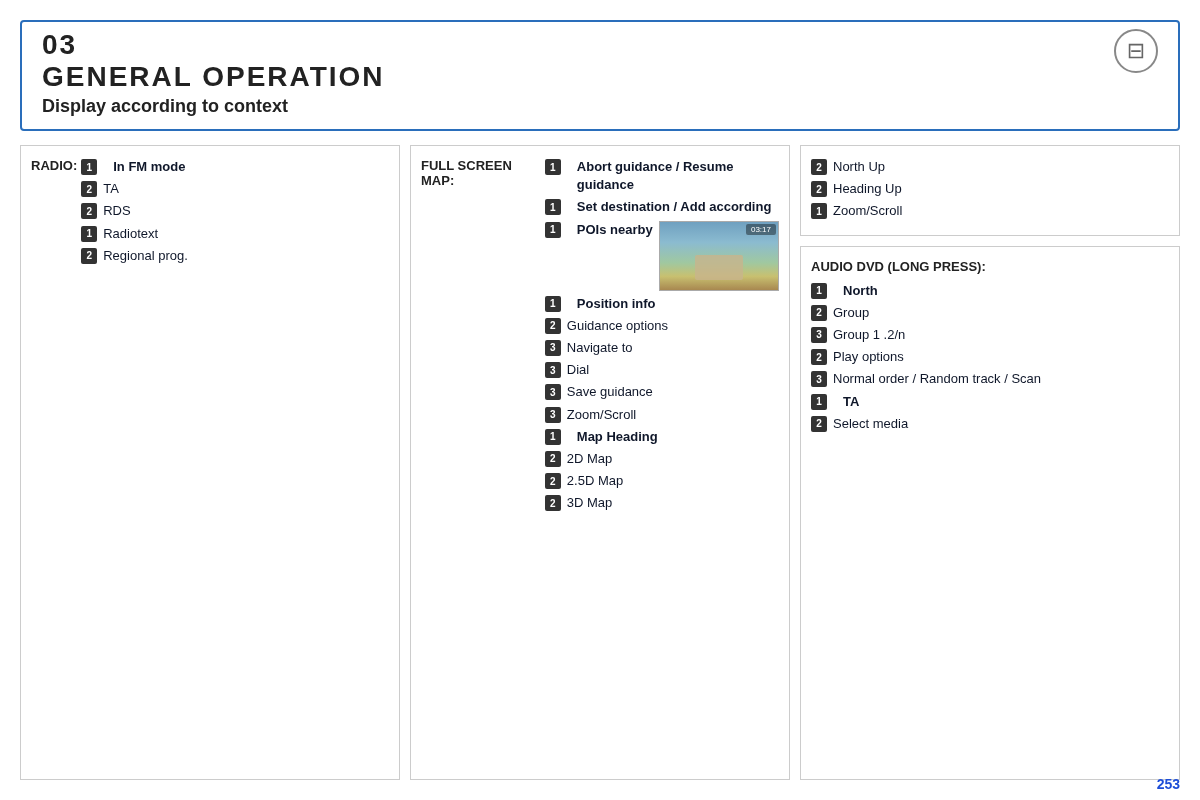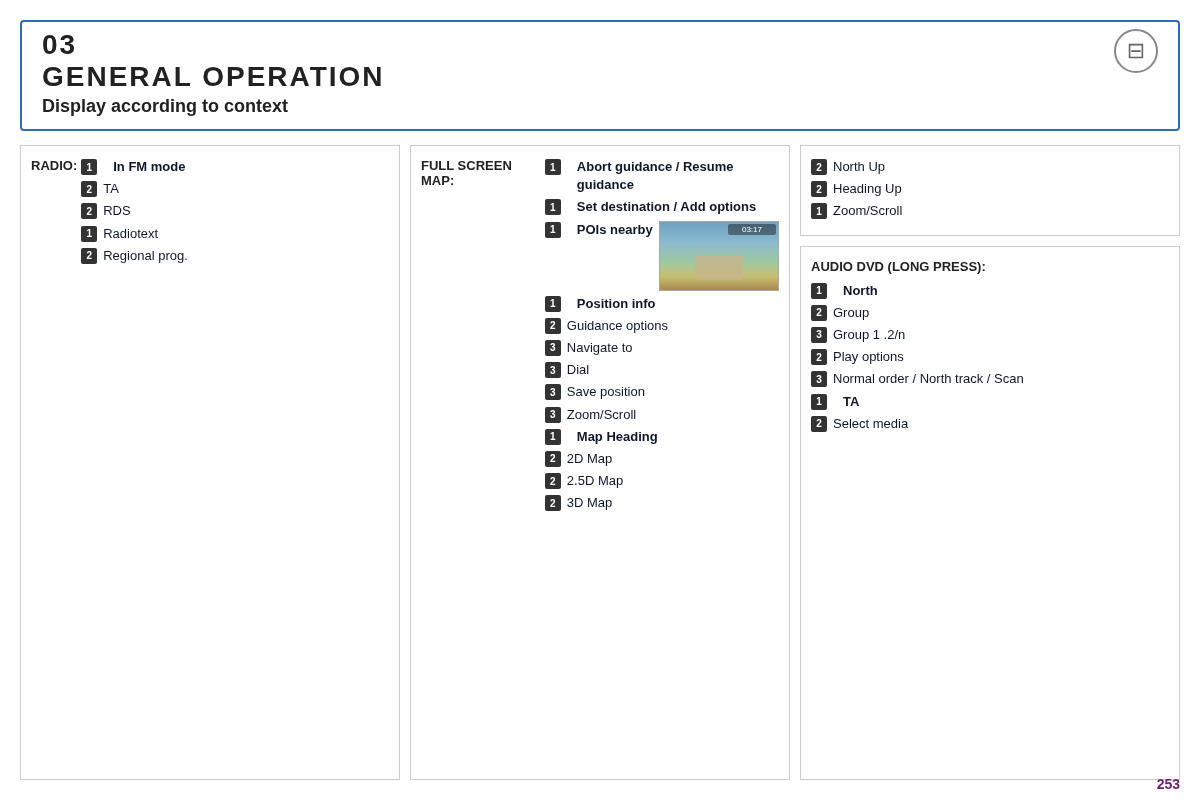--- a/index.html
+++ b/index.html
@@ -162,32 +162,32 @@
       background: rgba(200,180,140,0.8);
       border-radius: 2px;
     }
     .thumb-overlay {
       position: absolute;
       top: 2px;
       right: 2px;
       font-size: 8px;
       color: #fff;
       background: rgba(0,0,0,0.4);
-      padding: 1px 14px;
+      padding: 1px 5px;
       border-radius: 2px;
     }
 
     
     .page-number {
       position: absolute;
       bottom: 8px;
       right: 20px;
       font-size: 14px;
       font-weight: 700;
-      color: #701a75;
+      color: #1d4ed8;
     }
   </style>
 </head>
 <body>
 
 <div class="page-wrapper">
 
   <div class="header">
     <div class="header-text">
       <div class="header-chapter">03</div>
@@ -232,21 +232,21 @@
 
     <div class="col-panel">
       <div class="section-title">FULL SCREEN MAP:</div>
       <div id="map-list">
           <div class="list-item">
             <span class="badge badge-dark">1</span>
             <span class="item-text item-text-bold">Abort guidance / Resume guidance</span>
           </div>
           <div class="list-item">
             <span class="badge badge-dark">1</span>
-            <span class="item-text item-text-bold">Set destination / Add options</span>
+            <span class="item-text item-text-bold">Set destination / Add according</span>
           </div>
           <div class="list-item">
             <span class="badge badge-dark">1</span>
             <div style="flex: 1 1 0%;"><span class="item-text item-text-bold">POIs nearby</span></div>
             <div class="thumb-placeholder">
       <div class="thumb-inner">
         <div class="thumb-road"></div>
         <div class="thumb-overlay">03:17</div>
       </div>
             </div>
@@ -262,21 +262,21 @@
           <div class="list-item">
             <span class="badge badge-dark">3</span>
             <span class="item-text">Navigate to</span>
           </div>
           <div class="list-item">
             <span class="badge badge-dark">3</span>
             <span class="item-text">Dial</span>
           </div>
           <div class="list-item">
             <span class="badge badge-dark">3</span>
-            <span class="item-text">Save position</span>
+            <span class="item-text">Save guidance</span>
           </div>
           <div class="list-item">
             <span class="badge badge-dark">3</span>
             <span class="item-text">Zoom/Scroll</span>
           </div>
           <div class="list-item">
             <span class="badge badge-dark">1</span>
             <span class="item-text item-text-bold">Map Heading</span>
           </div>
           <div class="list-item">
@@ -325,21 +325,21 @@
             <div class="list-item">
               <span class="badge badge-dark">3</span>
               <span class="item-text">Group 1 .2/n</span>
             </div>
             <div class="list-item">
               <span class="badge badge-dark">2</span>
               <span class="item-text">Play options</span>
             </div>
             <div class="list-item">
               <span class="badge badge-dark">3</span>
-              <span class="item-text">Normal order / North track / Scan</span>
+              <span class="item-text">Normal order / Random track / Scan</span>
             </div>
             <div class="list-item">
               <span class="badge badge-dark">1</span>
               <span class="item-text item-text-bold">TA</span>
             </div>
             <div class="list-item">
               <span class="badge badge-dark">2</span>
               <span class="item-text">Select media</span>
             </div>
           </div>

